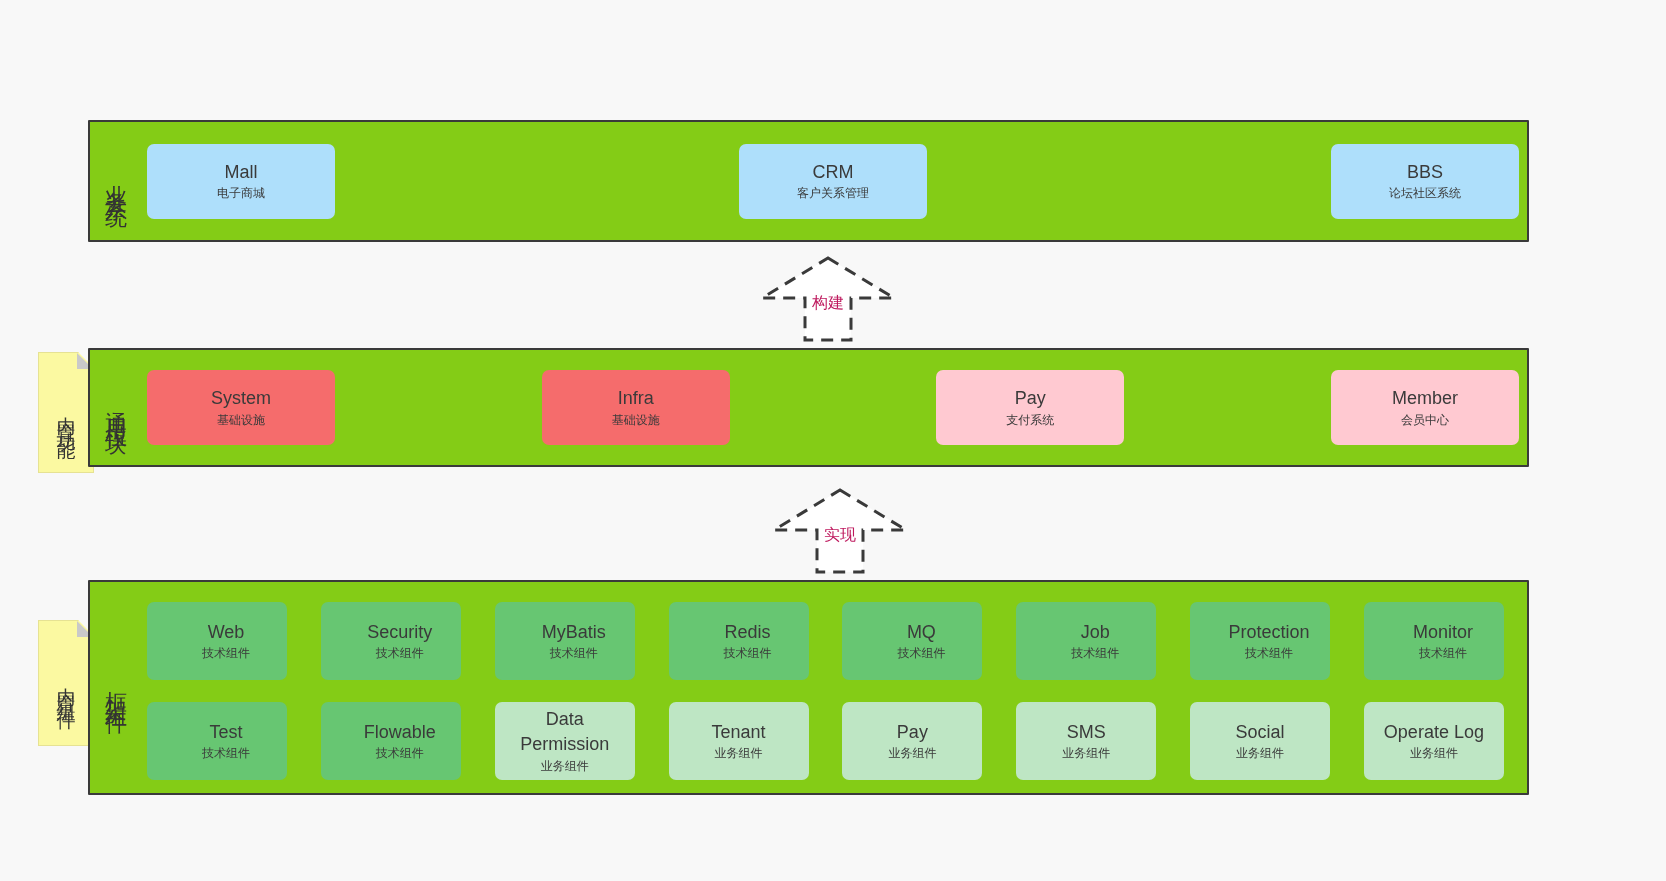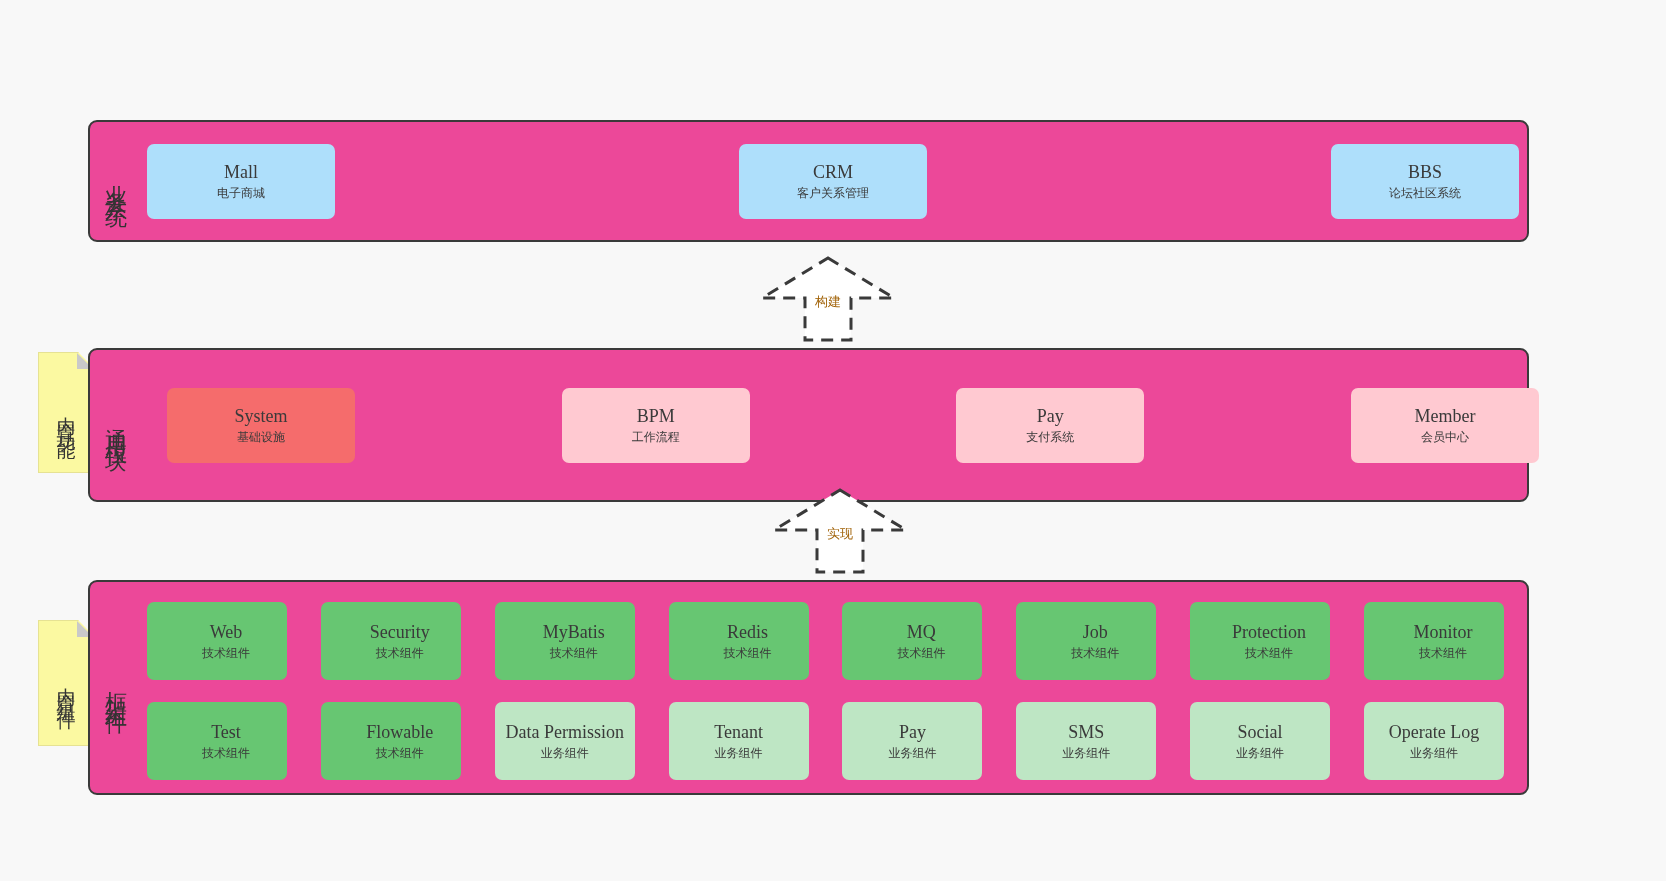--- a/index.html
+++ b/index.html
@@ -8,25 +8,24 @@
     background:#f8f8f8;
     font-family:"Liberation Sans","DejaVu Sans",sans-serif;
     color:#3a3a3a;
     overflow:hidden;
   }
   .canvas{position:relative;width:1666px;height:881px;}
 
   
   .layer{
     position:absolute;
-    background:#ec4899;
+    background:#84cc16;
     border:2px solid #3a3a3a;
-    border-radius:9px;
+    border-radius:1px;
     box-sizing:border-box;
-    font-family:Liberation Serif, serif;
   }
   .layer-label{
     position:absolute;
     left:11px;top:50%;
     transform:translateY(-50%);
     writing-mode:vertical-rl;
     text-orientation:upright;
     font-size:22px;
     letter-spacing:7px;
     color:#333;
@@ -78,24 +77,24 @@
   .arrow{
     position:absolute;
     width:140px;height:88px;
   }
   .arrow svg{display:block;width:140px;height:88px;}
   .arrow-label{
     position:absolute;
     left:50%;top:38px;
     transform:translateX(-50%);
     background:#fff;
-    font-size:13px;
+    font-size:16px;
     padding:0 2px;
     white-space:nowrap;
-    color:#a16207;
+    color:#be185d;
     font-family:Liberation Serif, serif;
   }
 
   
   .note{
     position:absolute;
     width:56px;
     background:#fbf9a1;
     border:1px solid #e6e293;
     box-sizing:border-box;
@@ -148,30 +147,30 @@
       <polygon points="70,3 136,43 93,43 93,85 47,85 47,43 4,43" fill="#ffffff" stroke="#3a3a3a" stroke-width="3" stroke-dasharray="12 8"></polygon>
     </svg>
     <span class="arrow-label">构建</span>
   </div>
 
   <div class="note" style="left:38px;top:352px;height:121px;">
     <div class="note-fold"></div>
     <div class="note-text">内置功能</div>
   </div>
 
-  <div class="layer" style="left:88px;top:348px;width:1441px;height:154px;padding-left:20px;">
+  <div class="layer" style="left:88px;top:348px;width:1441px;height:119px;">
     <div class="layer-label">通用模块</div>
     <div class="row" style="width:1372px;">
       <div class="box red w188">
         <span class="en">System</span>
         <span class="zh">基础设施</span>
       </div>
-      <div class="box pink w188">
-        <span class="en">BPM</span>
-        <span class="zh">工作流程</span>
+      <div class="box red w188">
+        <span class="en">Infra</span>
+        <span class="zh">基础设施</span>
       </div>
       <div class="box pink w188">
         <span class="en">Pay</span>
         <span class="zh">支付系统</span>
       </div>
       <div class="box pink w188">
         <span class="en">Member</span>
         <span class="zh">会员中心</span>
       </div>
     </div>

